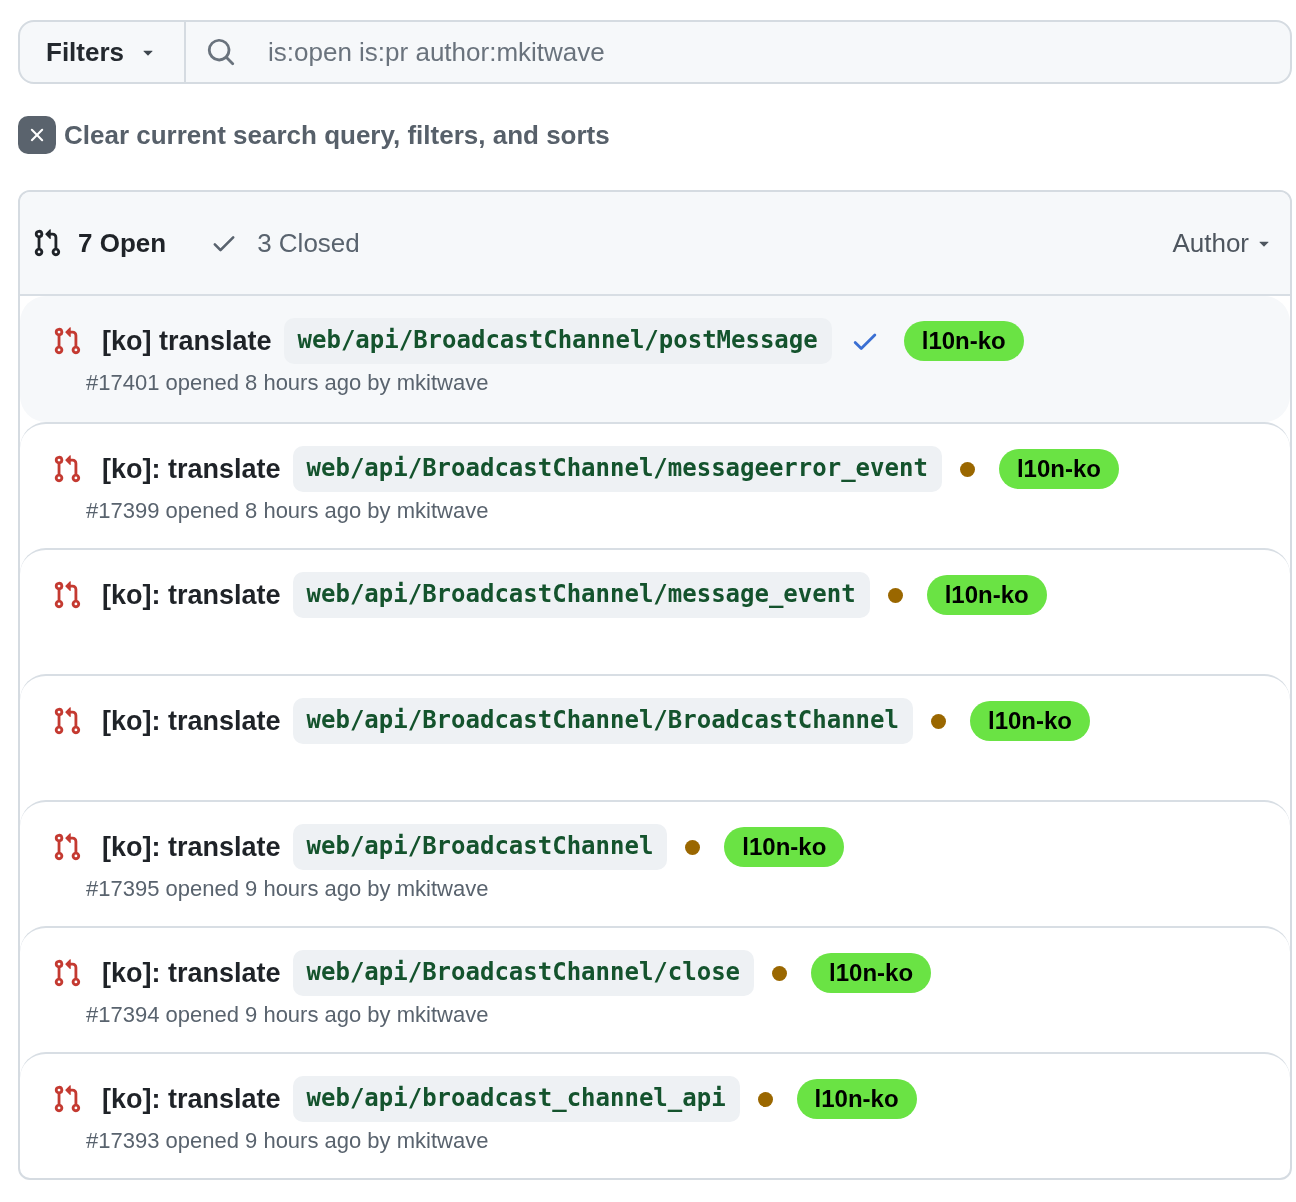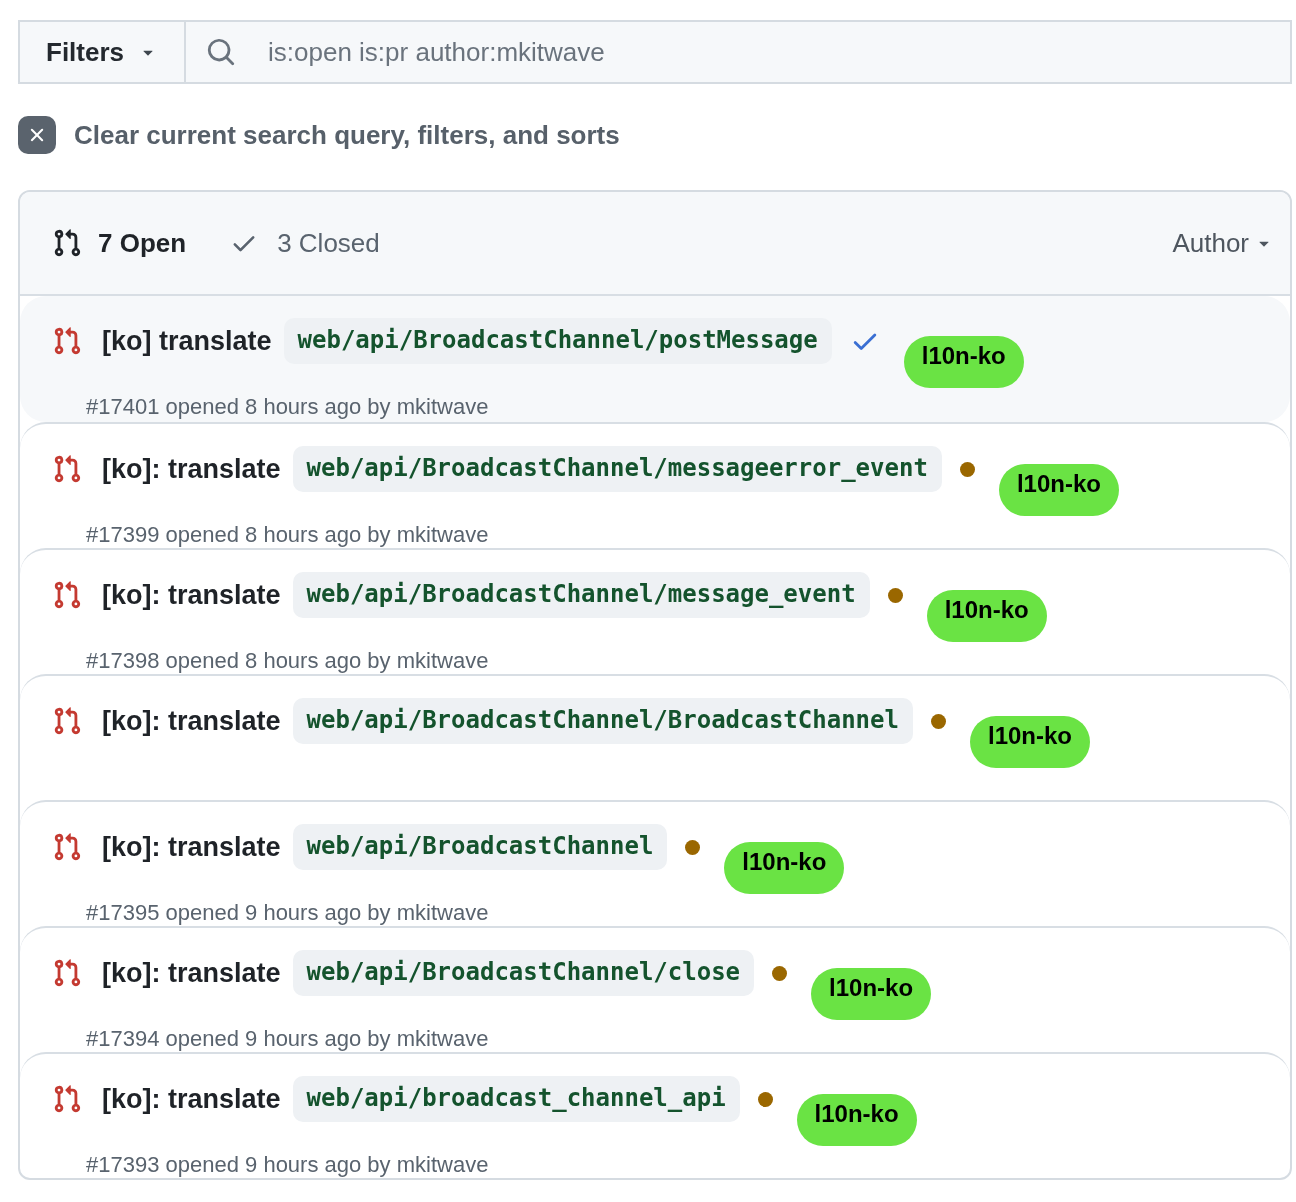--- a/index.html
+++ b/index.html
@@ -10,21 +10,21 @@
     font-family: "Liberation Sans", sans-serif;
     color: #1f2328;
   }
 
   
   .search-bar {
     position: absolute; top: 20px; left: 18px;
     width: 1274px; height: 64px;
     background: #f6f8fa;
     border: 2px solid #d5dbe1;
-    border-radius: 0;
+    border-radius: 16px;
     display: flex; align-items: stretch;
   }
   .filters-btn {
     display: flex; align-items: center; gap: 14px;
     padding: 0 26px;
     cursor: pointer;
     border-right: 2px solid #d5dbe1;
     min-width: 161px;
   }
   .filters-btn .label { font-size: 26px; font-weight: 700; color: #24292f; }
@@ -36,21 +36,21 @@
   .search-icon { width: 30px; height: 30px; fill: #6a737d; flex: none; }
   .search-input {
     border: none; outline: none; background: transparent;
     font-size: 26px; color: #6a737d; width: 100%;
     font-family: "Liberation Sans", sans-serif;
   }
 
   
   .clear-row {
     position: absolute; top: 116px; left: 18px;
-    display: flex; align-items: center; gap: 18px;
+    display: flex; align-items: center; gap: 8px;
     cursor: pointer;
   }
   .clear-x-box {
     width: 38px; height: 38px; border-radius: 10px;
     background: #5a636d;
     display: flex; align-items: center; justify-content: center;
     flex: none;
   }
   .clear-x-box svg { width: 22px; height: 22px; fill: #ffffff; }
   .clear-label { font-size: 26px; font-weight: 700; color: #57606a; }
@@ -63,21 +63,21 @@
     border-radius: 12px;
     background: #ffffff;
     overflow: hidden;
   }
   .list-header {
     position: relative;
     height: 104px;
     background: #f6f8fa;
     border-bottom: 2px solid #d8dee4;
     display: flex; align-items: center;
-    padding: 0 32px;
+    padding: 0 12px;
   }
   .open-tab { display: flex; align-items: center; gap: 16px; cursor: pointer; }
   .open-tab .pr-octicon { width: 30px; height: 30px; fill: #1f2328; }
   .open-tab .label { font-size: 26px; font-weight: 700; color: #1f2328; }
   .closed-tab { display: flex; align-items: center; gap: 19px; margin-left: 44px; cursor: pointer; }
   .closed-tab .check-octicon { width: 28px; height: 28px; fill: #59636e; }
   .closed-tab .label { font-size: 26px; font-weight: 400; color: #59636e; }
   .sort-author {
     position: absolute; right: 16px; top: 0; height: 100%;
     display: flex; align-items: center; gap: 5px; cursor: pointer;
@@ -123,22 +123,22 @@
   .checks-pending-icon {
     width: 15px; height: 15px; border-radius: 50%;
     background: #9a6700; margin-left: 18px; margin-top: 16px; flex: none;
   }
   .label-pill {
     margin-left: 24px;
     background: #6ae344; color: #000000;
     font-size: 24px; font-weight: 700;
     border-radius: 999px;
     padding: 0 18px;
-    line-height: 40px; height: 52px;
-    margin-top: 18px;
+    line-height: 40px; height: 40px;
+    margin-top: 3px;
     flex: none; cursor: pointer;
   }
   .row-meta {
     margin-left: 34px; margin-top: 6px;
     font-size: 22px; color: #59636e;
   }
 </style>
 </head>
 <body>
 
@@ -229,21 +229,20 @@
         <path d="M1.5 3.25a2.25 2.25 0 1 1 3 2.122v5.256a2.251 2.251 0 1 1-1.5 0V5.372A2.25 2.25 0 0 1 1.5 3.25Zm5.677-.177L9.573.677A.25.25 0 0 1 10 .854V2.5h1A2.5 2.5 0 0 1 13.5 5v5.628a2.251 2.251 0 1 1-1.5 0V5a1 1 0 0 0-1-1h-1v1.646a.25.25 0 0 1-.427.177L7.177 3.427a.25.25 0 0 1 0-.354ZM3.75 2.5a.75.75 0 1 0 0 1.5.75.75 0 0 0 0-1.5Zm0 9.5a.75.75 0 1 0 0 1.5.75.75 0 0 0 0-1.5Zm8.25.75a.75.75 0 1 0 1.5 0 .75.75 0 0 0-1.5 0Z"></path>
       </svg>
       <span class="row-title">
         <span class="title-text">[ko]: translate</span>
         <span class="path-chip">web/api/BroadcastChannel/message_event</span>
       </span>
 
       <span class="checks-pending-icon"></span>
       <span class="label-pill">l10n-ko</span>
     </div>
-    <div class="row-meta">#17398 opened 8 hours ago by mkitwave</div>
   </div>
 
   <div class="row">
     <div class="row-top">
       <svg class="pr-octicon" viewBox="0 0 16 16">
         <path d="M1.5 3.25a2.25 2.25 0 1 1 3 2.122v5.256a2.251 2.251 0 1 1-1.5 0V5.372A2.25 2.25 0 0 1 1.5 3.25Zm5.677-.177L9.573.677A.25.25 0 0 1 10 .854V2.5h1A2.5 2.5 0 0 1 13.5 5v5.628a2.251 2.251 0 1 1-1.5 0V5a1 1 0 0 0-1-1h-1v1.646a.25.25 0 0 1-.427.177L7.177 3.427a.25.25 0 0 1 0-.354ZM3.75 2.5a.75.75 0 1 0 0 1.5.75.75 0 0 0 0-1.5Zm0 9.5a.75.75 0 1 0 0 1.5.75.75 0 0 0 0-1.5Zm8.25.75a.75.75 0 1 0 1.5 0 .75.75 0 0 0-1.5 0Z"></path>
       </svg>
       <span class="row-title">
         <span class="title-text">[ko]: translate</span>
         <span class="path-chip">web/api/BroadcastChannel/BroadcastChannel</span>

